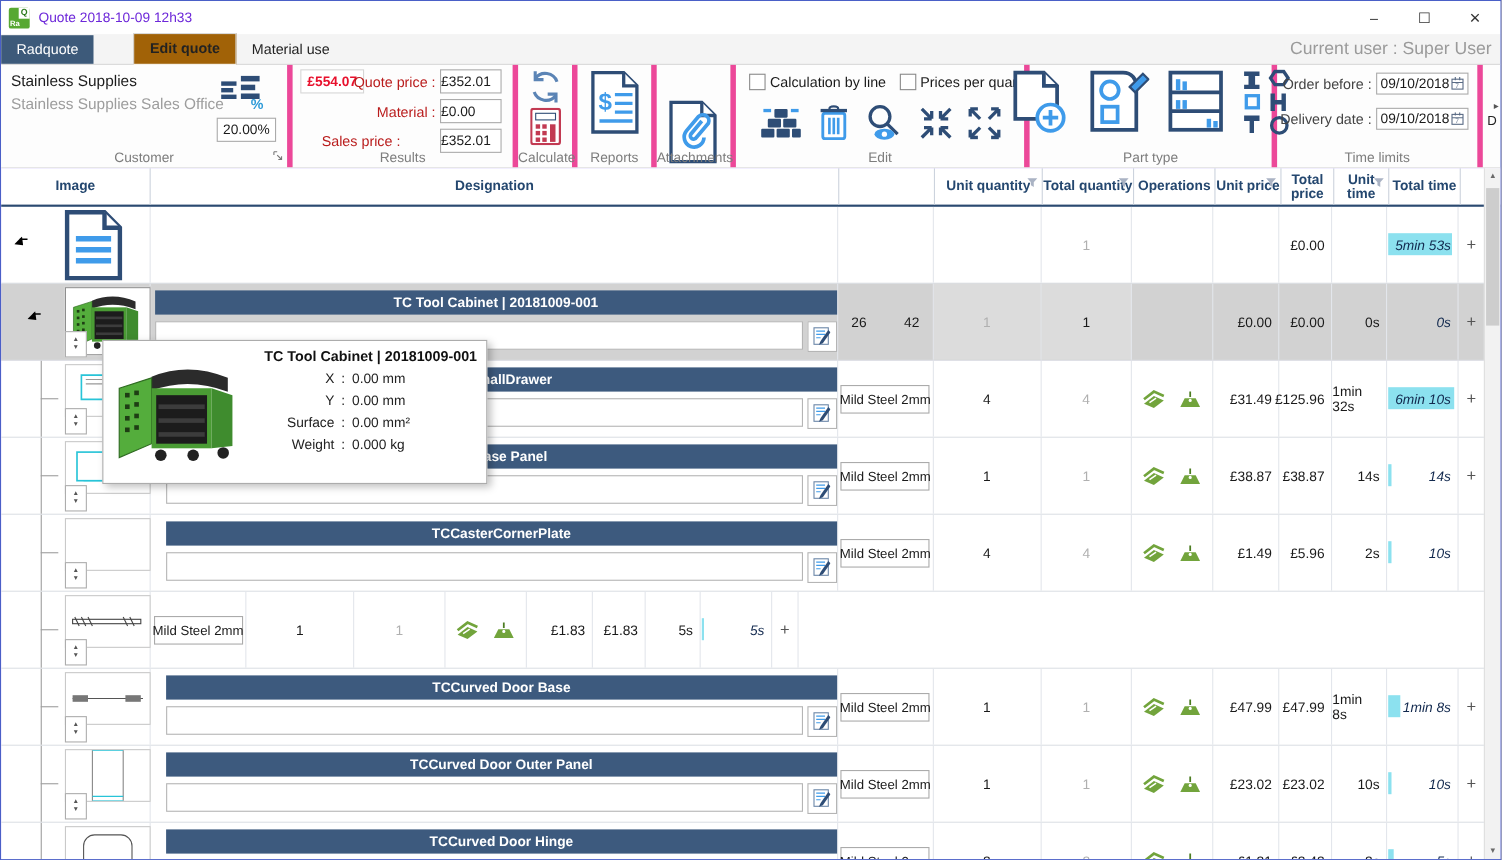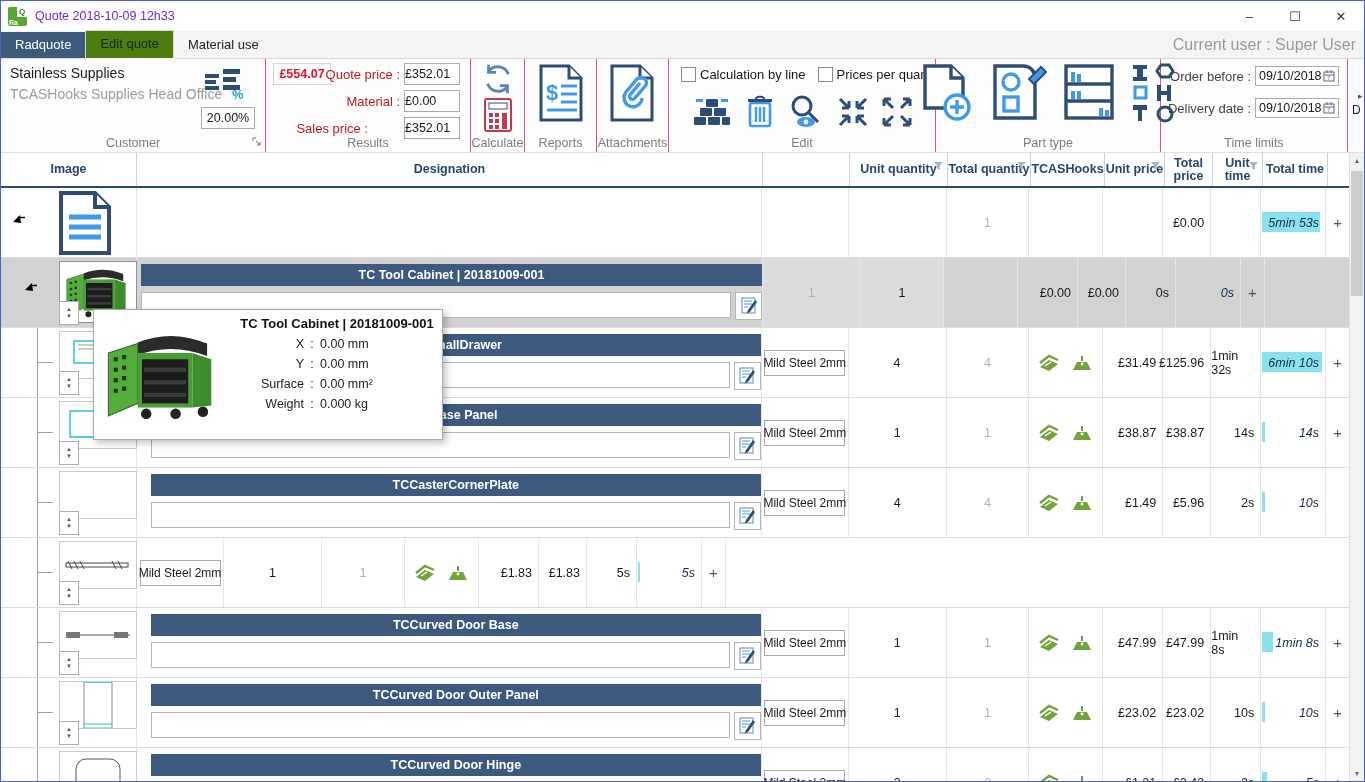--- a/index.html
+++ b/index.html
@@ -11,42 +11,42 @@
   .app-icon{width:19px;height:19px;margin:0 8px 0 7px;background:#57a832;border-radius:2px;position:relative;flex:none;}
   .app-icon .q{position:absolute;right:0;top:0;width:10px;height:10px;background:#fff;color:#2d7a1e;font-size:8px;font-weight:bold;line-height:10px;text-align:center;}
   .app-icon .ra{position:absolute;left:1px;bottom:0;color:#fff;font-size:7px;font-weight:bold;}
   .win-title{font-size:12.5px;color:#6d28d9;}
   .win-controls{margin-left:auto;display:flex;height:100%;}
   .win-btn{width:46px;height:100%;display:flex;align-items:center;justify-content:center;font-size:13px;color:#333;cursor:default;}
   
   .tabstrip{height:27px;display:flex;align-items:flex-end;background:#f4f4f4;border-bottom:1px solid #d9d9d9;position:relative;}
   .tab{padding:0 14px;height:26px;line-height:26px;font-size:13px;color:#222;}
   .tab.menu{background:#3d5a7a;color:#fff;}
-  .tab.active{background:#4d7c0f;border:1px solid #d9d9d9;border-bottom:1px solid #fff;font-weight:normal;margin-bottom:-1px;height:27px;line-height:25px;}
+  .tab.active{background:#a16207;border:1px solid #d9d9d9;border-bottom:1px solid #fff;font-weight:bold;margin-bottom:-1px;height:27px;line-height:25px;margin-left:36px;}
   .current-user{position:absolute;right:8px;top:5px;color:#9a9a9a;font-size:16px;}
   
   .ribbon{height:93px;display:flex;background:#fdfdfd;border-bottom:1px solid #e0e0e0;}
-  .grp{position:relative;border-right:1px solid #ec4899;box-sizing:border-box;flex:none;}
+  .grp{position:relative;border-right:5px solid #ec4899;box-sizing:border-box;flex:none;}
   .grp-label{position:absolute;bottom:2px;left:0;right:0;text-align:center;color:#7d7d7d;font-size:12.5px;}
   .launcher{position:absolute;right:4px;bottom:3px;}
   .g-customer{width:265px;}
   .cust-name{position:absolute;left:9px;top:6px;font-size:14px;color:#1c1c1c;}
   .cust-office{position:absolute;left:9px;top:27px;font-size:14px;color:#9d9d9d;}
   .cust-icon{position:absolute;right:20px;top:8px;}
   .cust-disc{position:absolute;right:10px;top:48px;width:52px;height:20px;border:1px solid #ababab;background:#fff;text-align:center;line-height:20px;font-size:12.5px;}
   .g-results{width:205px;}
   .res-total{position:absolute;left:7px;top:4px;width:56px;height:20px;border:1px solid #d6d6d6;color:#e8112d;font-weight:bold;text-align:center;line-height:20px;background:#fff;}
   .res-row{position:absolute;right:10px;display:flex;align-items:center;}
   .res-row .lbl{color:#b91c1c;margin-right:4px;font-size:13px;}
   .res-row .val{width:54px;height:20px;border:1px solid #ababab;background:#fff;text-align:left;line-height:20px;}
   .g-calc{width:54px;}
   .icon-stack{position:absolute;left:50%;transform:translateX(-50%);}
   .g-big{display:flex;flex-direction:column;align-items:center;}
   .bigicon{margin-top:5px;}
-  .g-reports{width:72px;} .g-attach{width:72px;}
+  .g-reports{width:72px;} .g-attach{width:72px;justify-content:flex-end;}
   .g-edit{width:267px;}
   .cb-row{position:absolute;top:8px;left:12px;display:flex;gap:12px;white-space:nowrap;}
   .cb{display:flex;align-items:center;gap:4px;font-size:13px;color:#1a1a1a;}
   .cb .box{width:13px;height:13px;border:1px solid #8a8a8a;background:#fff;flex:none;}
   .edit-icons{position:absolute;top:36px;left:0;right:0;display:flex;justify-content:center;gap:14px;align-items:center;}
   .g-part{width:225px;}
   .part-icons{position:absolute;top:4px;left:0;right:0;display:flex;justify-content:center;gap:16px;align-items:flex-start;}
   .g-time{width:187px;}
   .tl-row{position:absolute;right:8px;display:flex;align-items:center;}
   .tl-row .lbl{color:#444;margin-right:4px;font-size:13px;}
@@ -175,21 +175,21 @@
     <div class="tab menu">Radquote</div>
     <div class="tab active">Edit quote</div>
     <div class="tab">Material use</div>
     <span class="current-user">Current user : Super User</span>
   </div>
 
   <div class="ribbon">
 
     <div class="grp g-customer">
       <div class="cust-name">Stainless Supplies</div>
-      <div class="cust-office">TCASHooks Supplies Head Office</div>
+      <div class="cust-office">Stainless Supplies Sales Office</div>
       <span class="cust-icon">
         <svg width="40" height="33">
             <g fill="#2e4d76">
               <rect x="0" y="7" width="14" height="4"></rect>
               <rect x="0" y="13" width="11" height="4"></rect>
               <rect x="0" y="19" width="14" height="4"></rect>
               <rect x="18" y="2" width="17" height="5"></rect>
               <rect x="18" y="10" width="13" height="5"></rect>
               <rect x="18" y="18" width="17" height="5"></rect>
             </g>
@@ -451,21 +451,21 @@
               <path d="M1 1h9L6.8 4.6V9L4.2 7.4V4.6Z" fill="#aab3c4"></path>
             </svg></span>
         </div>
       <div class="gh c-tq">
           <span>Total quantity</span>
         <span class="funnel"><svg width="11" height="10">
               <path d="M1 1h9L6.8 4.6V9L4.2 7.4V4.6Z" fill="#aab3c4"></path>
             </svg></span>
         </div>
       <div class="gh c-ops">
-          <span>TCASHooks</span>
+          <span>Operations</span>
         </div>
       <div class="gh c-up">
           <span>Unit price</span>
         <span class="funnel"><svg width="11" height="10">
               <path d="M1 1h9L6.8 4.6V9L4.2 7.4V4.6Z" fill="#aab3c4"></path>
             </svg></span>
         </div>
       <div class="gh c-tp">
           <span>Total price</span>
         </div>
@@ -574,20 +574,27 @@
                       <line x1="3" y1="4" x2="11" y2="4"></line>
                       <line x1="3" y1="7" x2="11" y2="7"></line>
                       <line x1="3" y1="10" x2="7" y2="10"></line>
                     </g>
                     <path d="M14 3L7 13l-1.5 3.5L9 15l7-10z" fill="#2e4d76"></path>
                   </svg>
           </div>
         </div>
       </div>
     </div>
+    <div class="cell cell-mat c-mat">
+
+      <div class="counts">
+              <span class="f-count_a">26</span>
+              <span class="f-count_b">42</span>
+            </div>
+    </div>
     <div class="cell num cell-uq c-uq">
             <span class="f-unit_qty muted">1</span>
           </div>
     <div class="cell num cell-tq c-tq">
             <span class="f-total_qty">1</span>
           </div>
     <div class="cell cell-ops c-ops">
       
       
     </div>

